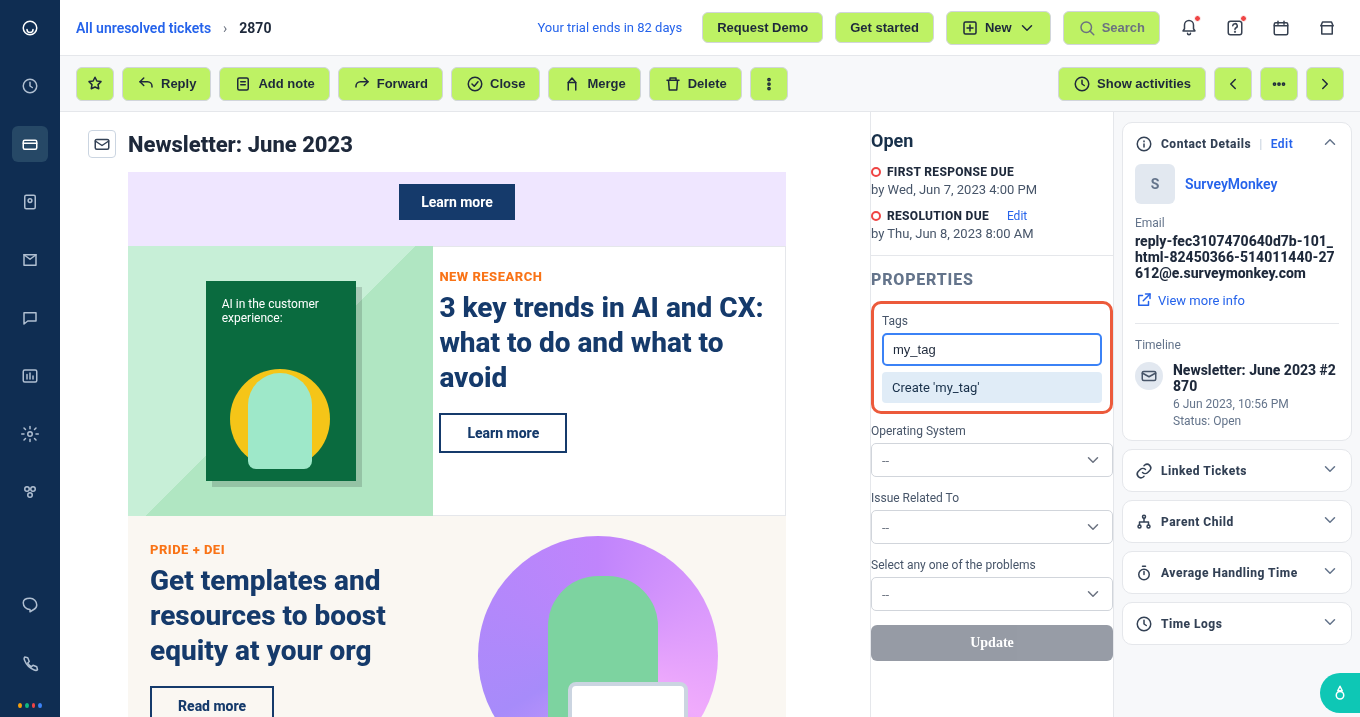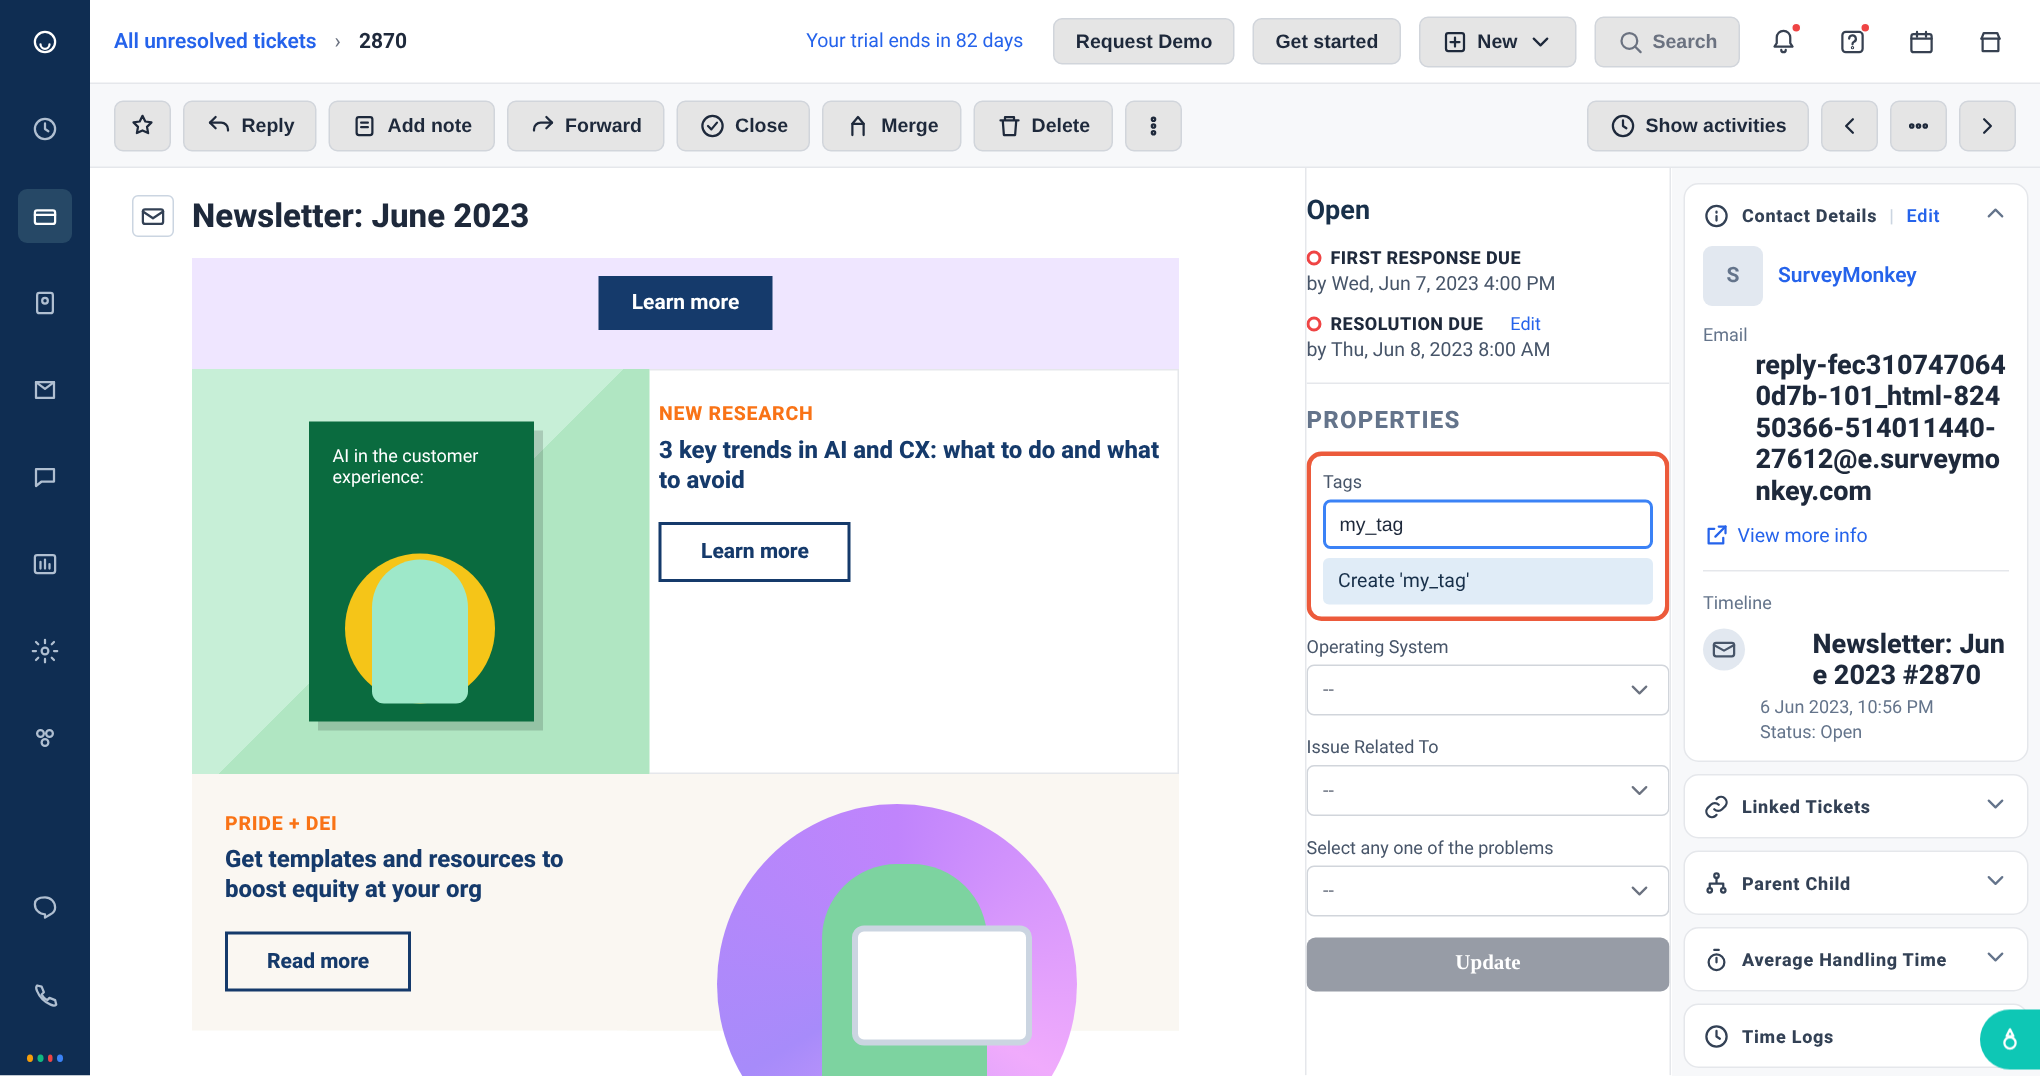--- a/index.html
+++ b/index.html
@@ -16,21 +16,21 @@
 .leftnav .dots span:nth-child(2){background:#10b981;}
 .leftnav .dots span:nth-child(3){background:#ef4444;}
 .leftnav .dots span:nth-child(4){background:#3b82f6;}
 .main { flex: 1; display: flex; flex-direction: column; }
 .topbar { height: 56px; border-bottom: 1px solid #e5e7eb; display: flex; align-items: center; padding: 0 16px; gap: 12px; }
 .link { color: #2563eb; cursor: pointer; font-weight: 600; }
 .breadcrumb-sep { color: #6b7280; }
 .ticket-id { font-weight: 700; color: #1e293b; }
 .topbar .flexfill { flex: 1; }
 .trial { color: #2563eb; font-size: 13px; margin-right: 8px; }
-.btn { border: 1px solid #d1d5db; background: #e5e5e5; border-radius: 6px; padding: 7px 14px; font-size: 13px; cursor: pointer; color: #1e293b; font-weight: 600; display: inline-flex; align-items: center; gap: 6px; }
+.btn { border: 1px solid #d1d5db; background: #bef264; border-radius: 6px; padding: 7px 14px; font-size: 13px; cursor: pointer; color: #1e293b; font-weight: 600; display: inline-flex; align-items: center; gap: 6px; }
 .btn.icononly { padding: 7px 9px; }
 .searchbtn { display: inline-flex; align-items: center; gap: 6px; color: #6b7280; }
 .iconbtn { width: 34px; height: 34px; display: inline-flex; align-items: center; justify-content: center; color: #374151; cursor: pointer; position: relative; }
 .reddot { position: absolute; top: 4px; right: 5px; width: 7px; height: 7px; background: #ef4444; border-radius: 50%; border: 1px solid #fff; }
 .actionbar { height: 56px; background: #f7f8fa; border-bottom: 1px solid #e5e7eb; display: flex; align-items: center; padding: 0 16px; gap: 8px; }
 .actionbar .right { margin-left: auto; display: flex; gap: 8px; }
 .body { flex: 1; display: flex; overflow: hidden; }
 .content { flex: 1; overflow: auto; padding: 18px 20px 0 28px; }
 .subject-row { display: flex; align-items: center; gap: 12px; margin-bottom: 14px; }
 .subject-row .envicon { width: 28px; height: 28px; border: 1px solid #cbd5e1; border-radius: 4px; display: flex; align-items: center; justify-content: center; color: #334155; }
@@ -38,21 +38,21 @@
 .email-body { width: 658px; margin-left: 40px; }
 .block-lav { background: #efe6ff; padding: 12px 0 26px; text-align: center; }
 .darkbtn { background: #153a6b; color: #fff; padding: 10px 22px; font-weight: 700; display: inline-block; }
 .block-row { display: flex; }
 .block-img-green { width: 330px; height: 270px; background: linear-gradient(135deg,#c7efd7 0 50%, #b0e6c2 50% 100%); position:relative; display:flex; align-items:center; justify-content:center; }
 .book { width: 150px; height: 200px; background:#0a6b3f; color:#fff; padding:16px; font-size:12px; position:relative; box-shadow: 6px 6px 0 rgba(0,0,0,.15); }
 .book .circ { width:100px; height:100px; border-radius:50%; background:#f5c518; position:absolute; bottom:12px; left:24px; }
 .book .person { position:absolute; bottom:12px; left:42px; width:64px; height:96px; background:#9ee8c9; border-radius:32px 32px 8px 8px; }
 .block-text { width: 380px; background:#fff; border:1px solid #e5e7eb; border-left:none; padding:22px 6px; }
 .eyebrow { color:#f97316; font-weight:800; font-size:13px; letter-spacing:.5px; }
-.headline { color:#153a6b; font-size:16px; font-weight:800; line-height:1.25; margin:6px 0 18px; }
+.headline { color:#153a6b; font-size:28px; font-weight:800; line-height:1.25; margin:6px 0 18px; }
 .outlinebtn { border:2px solid #153a6b; color:#153a6b; padding:10px 26px; font-weight:800; display:inline-block; text-align:center; }
 .block-pride { background:#faf7f2; display:flex; }
 .pride-text { width:290px; padding:26px 22px; }
 .pride-img { flex:1; background:#faf7f2; position:relative; }
 .arc { position:absolute; width:240px; height:240px; border-radius:50%; left:60px; top:20px; background: conic-gradient(#c084fc, #f0abfc, #a78bfa, #c084fc); }
 .person2 { position:absolute; left:130px; top:60px; width:110px; height:160px; background:#7dd3a0; border-radius:50px 50px 12px 12px; }
 .laptop { position:absolute; left:150px; bottom:-10px; width:120px; height:80px; background:#fff; border:4px solid #cbd5e1; border-radius:8px; }
 .sidebar { width: 243px; border-left: 1px solid #e5e7eb; padding: 18px 0 0; overflow:auto; }
 .sidebar h2 { font-size: 18px; font-weight: 700; margin-bottom: 14px; }
 .sla { margin-bottom: 12px; }
@@ -71,21 +71,21 @@
 .dropdown-item { background:#e0ecf7; padding:8px 10px; border-radius:4px; font-size:13px; cursor:pointer; }
 .updatebtn { width:100%; background:#6b7280; color:#fff; border:none; border-radius:6px; padding:10px 0; font-weight:700; font-size:14px; opacity:.7;font-family:Liberation Serif, serif; }
 .rightpanel { width: 247px; border-left:1px solid #e5e7eb; background:#f7f8fa; padding:10px 8px 0; overflow:auto; }
 .card { background:#fff; border:1px solid #e5e7eb; border-radius:10px; margin-bottom:8px; }
 .card-header { display:flex; align-items:center; gap:8px; padding:10px 12px; font-size:12px; font-weight:800; letter-spacing:.5px; color:#334155; }
 .card-header .chev { margin-left:auto; color:#64748b; }
 .card-body { padding:0 12px 12px; }
 .contact-row { display:flex; align-items:center; gap:10px; margin-bottom:12px; }
 .avatar { width:40px; height:40px; background:#e2e8f0; color:#64748b; border-radius:6px; display:flex; align-items:center; justify-content:center; font-weight:700; }
 .small-label { font-size:12px; color:#64748b; margin-bottom:3px; }
-.bold { font-weight:800; color:#1e293b; font-size:18px; word-break:break-all;margin-left:35px; }
+.bold { font-weight:800; color:#1e293b; font-size:14px; word-break:break-all; }
 .viewmore { color:#2563eb; font-size:13px; cursor:pointer; display:flex; align-items:center; gap:5px; margin-top:10px; }
 .timeline-item { display:flex; gap:10px; margin-top:10px; }
 .timeline-icon { width:28px; height:28px; background:#e2e8f0; border-radius:50%; display:flex; align-items:center; justify-content:center; color:#475569; flex-shrink:0; }
 .timeline-text { font-size:13px; }
 .timeline-meta { font-size:12px; color:#64748b; margin-top:3px; }
 .editlink { color:#2563eb; font-weight:600; font-size:12px; cursor:pointer; }
 .fab { position: fixed; bottom: 4px; right: 0; width: 40px; height: 40px; background: #0ec7b5; border-radius: 50% 0 0 50%; display:flex; align-items:center; justify-content:center; color:#fff; }
 svg { width: 18px; height: 18px; stroke: currentColor; fill: none; stroke-width: 2; stroke-linecap: round; stroke-linejoin: round; }
 </style>
 </head>

